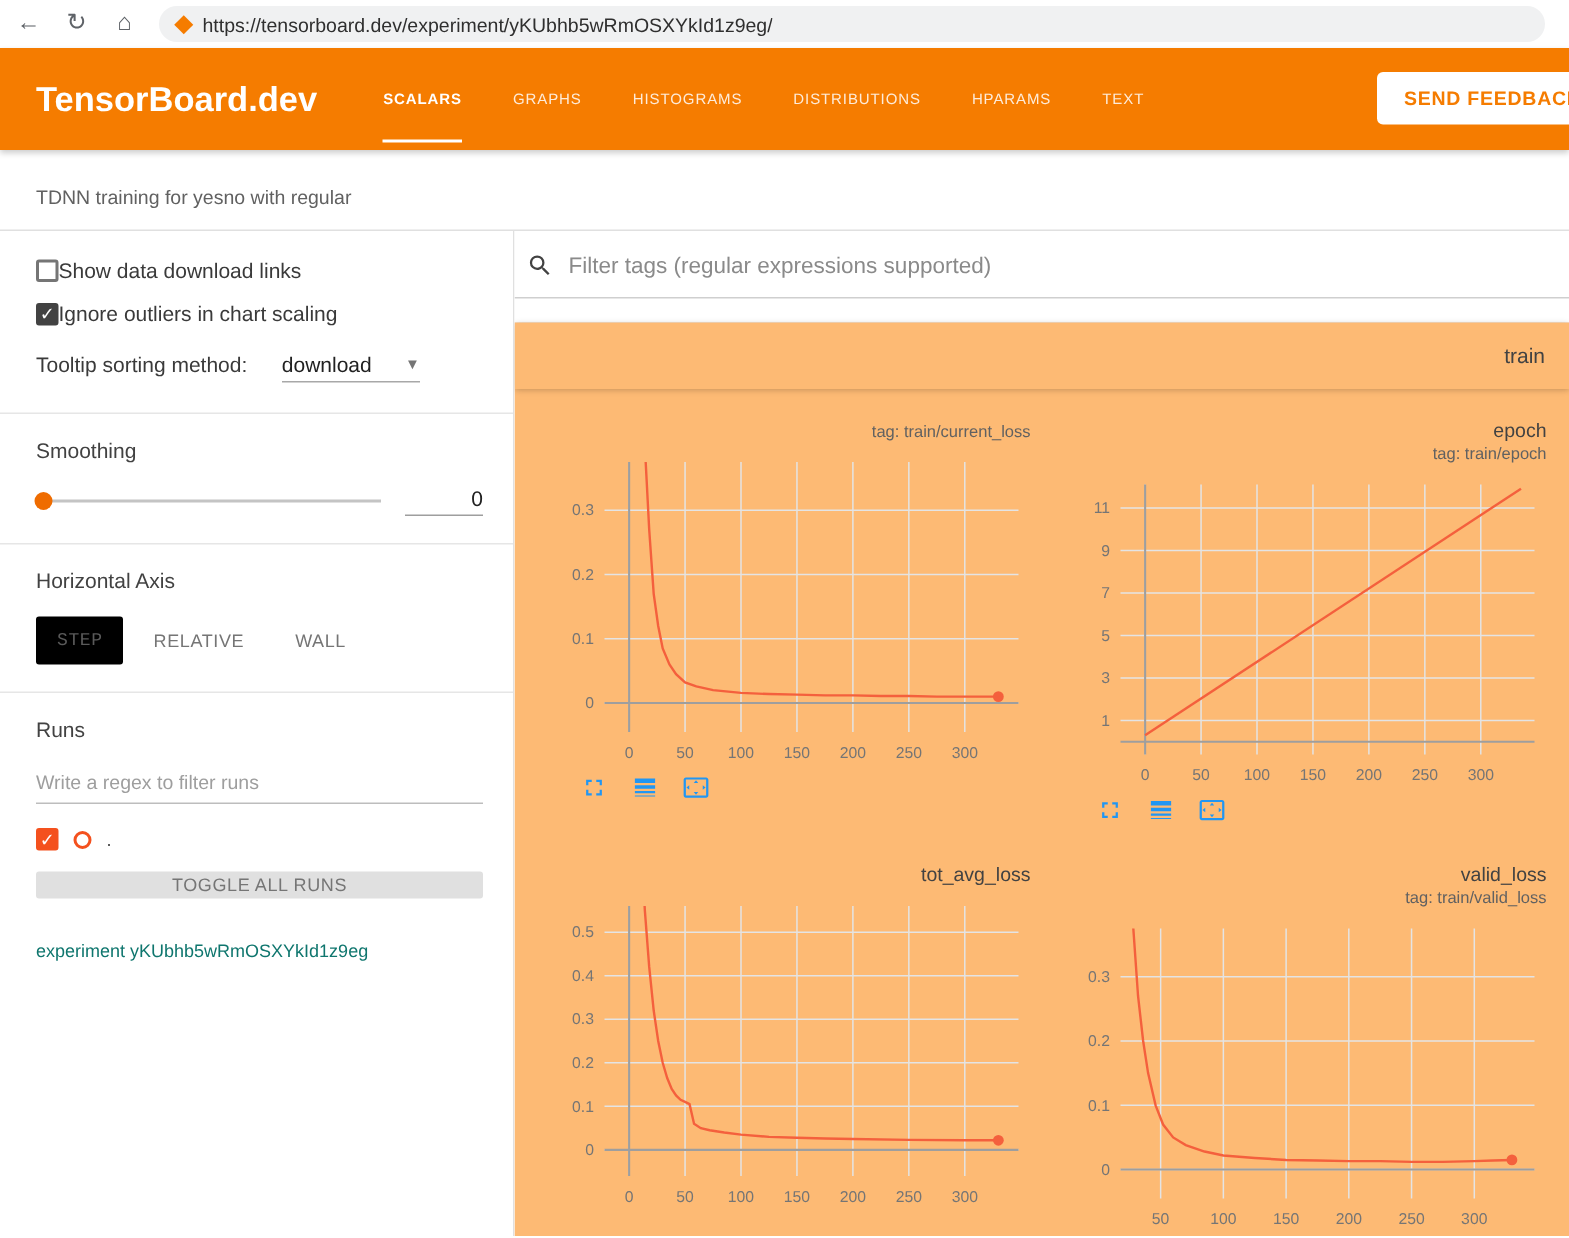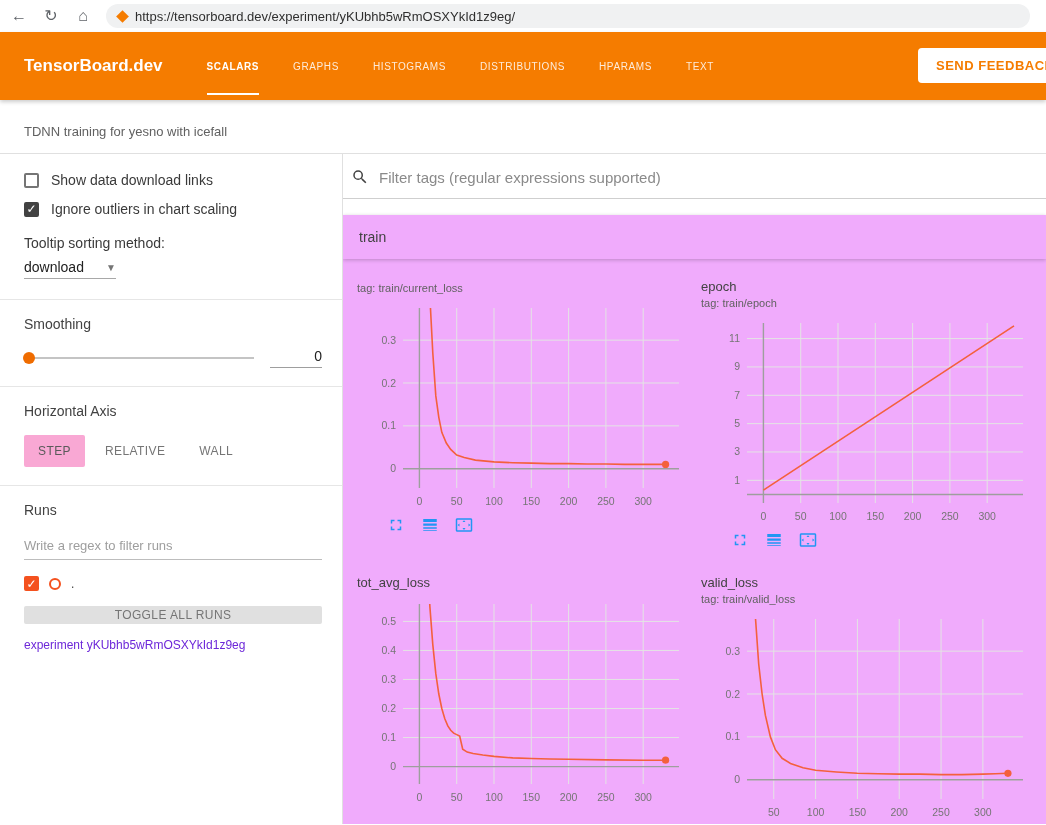--- a/index.html
+++ b/index.html
@@ -11,21 +11,21 @@
     padding:0 10px; gap:14px; }
   .bicon { color:#5f6368; font-size:16px; line-height:1; cursor:pointer; width:18px; text-align:center; }
   .addr-pill { flex:1; height:24px; background:#f0f1f2; border-radius:12px;
     display:flex; align-items:center; padding:0 12px; gap:8px; margin-right:6px; }
   .tb-logo { width:9px; height:9px; background:#f57c00; transform:rotate(45deg); flex:none; }
   .addr-url { font-size:13px; color:#2f2f2f; white-space:nowrap; overflow:hidden; }
 
   
   .app-header { height:68px; background:#f57c00; display:flex; align-items:center;
     position:relative; box-shadow:0 2px 4px rgba(0,0,0,.2); }
-  .brand { color:#fff; font-size:17px; font-weight:bold; margin:0 44px 0 24px; white-space:nowrap; }
+  .brand { color:#fff; font-size:23px; font-weight:bold; margin:0 44px 0 24px; white-space:nowrap; }
   .tabs { display:flex; gap:34px; height:68px; align-items:stretch; }
   .tab { display:flex; align-items:center; color:rgba(255,255,255,.85); font-size:10px;
     letter-spacing:.6px; position:relative; cursor:pointer; white-space:nowrap; }
   .tab.active { color:#fff; font-weight:bold; }
   .tab.active::after { content:""; position:absolute; left:0; right:0; bottom:5px;
     height:2px; background:#fff; }
   .feedback-btn { position:absolute; left:918px; top:16px; background:#fff; color:#f57c00;
     border:none; border-radius:4px; font-size:13px; font-weight:bold; letter-spacing:.5px;
     padding:10px 18px; white-space:nowrap; cursor:pointer; font-family:inherit; }
 
@@ -33,62 +33,62 @@
   .desc-row { padding:24px 0 14px 24px; font-size:13px; color:#616161;
     border-bottom:1px solid #e0e0e0; }
 
   
   .content { display:flex; height:670px; }
   .sidebar { width:343px; flex:none; border-right:1px solid #e0e0e0;
     padding:18px 20px 0 24px; overflow:hidden; }
   .main { flex:1; overflow:hidden; background:#fff; }
 
   
-  .check-row { display:flex; align-items:center; gap:12px; margin-bottom:13px;
+  .check-row { display:flex; align-items:center; margin-bottom:13px;
     font-size:14px; color:#3a3a3a; cursor:pointer; }
   .cb { width:15px; height:15px; border:2px solid #757575; border-radius:2px; flex:none;
     display:flex; align-items:center; justify-content:center; font-size:12px; color:#fff; }
   .cb.checked-dark { background:#424242; border-color:#424242; }
   .cb.checked-orange { background:#f4511e; border-color:#f4511e; }
-  .tooltip-row { display:flex; align-items:baseline; gap:8px; margin:18px 0 20px 0;
-    font-size:14px; color:#3a3a3a;flex-direction:column; }
+  .tooltip-row { display:flex; align-items:baseline; gap:23px; margin:18px 0 20px 0;
+    font-size:14px; color:#3a3a3a; }
   .select { display:inline-flex; align-items:center; justify-content:space-between;
     width:92px; border-bottom:1px solid #a8a8a8; padding-bottom:3px; color:#212121;
     font-size:14px; cursor:pointer; }
   .select .caret { color:#757575; font-size:10px; }
   .divider { border-top:1px solid #e6e6e6; margin:0 -20px 0 -24px; }
   .side-section { padding:16px 0 18px 0; }
   .side-heading { font-size:14px; color:#424242; margin-bottom:16px; }
   .slider-row { display:flex; align-items:center; gap:16px; }
   .slider { position:relative; flex:1; height:2px; background:#c4c4c4; cursor:pointer; }
   .slider-thumb { position:absolute; left:-1px; top:-5px; width:12px; height:12px;
     border-radius:50%; background:#ef6c00; }
   .slider-value { width:52px; text-align:right; font-size:14px; color:#212121;
     border-bottom:1px solid #9e9e9e; padding-bottom:3px; }
   .axis-btns { display:flex; gap:6px; }
   .axis-btn { font-size:12px; letter-spacing:.4px; color:#757575; background:none;
     border:none; padding:9px 14px; border-radius:2px; cursor:pointer; font-family:inherit; }
-  .axis-btn.selected { background:#f9a8d4; color:#5a5a5a; }
+  .axis-btn.selected { background:#000000; color:#5a5a5a;font-family:Liberation Mono, monospace; }
   .runs-filter { width:100%; border:none; border-bottom:1px solid #bdbdbd; outline:none;
     font-size:13px; color:#424242; padding:4px 0 6px 0; font-family:inherit; }
   .runs-filter::placeholder { color:#9e9e9e; }
   .run-row { display:flex; align-items:center; gap:10px; margin:16px 0 14px 0;
     font-size:12px; color:#424242; }
   .run-circle { width:12px; height:12px; border:2px solid #f4511e; border-radius:50%; flex:none; }
   .toggle-all { width:100%; height:18px; background:#e0e0e0; border:none; border-radius:2px;
     color:#757575; font-size:12px; letter-spacing:.4px; cursor:pointer; font-family:inherit; }
-  .exp-footer { font-size:12px; color:#6d28d9; margin-top:14px; }
+  .exp-footer { font-size:12px; color:#0f766e; margin-top:28px; }
 
   
   .filter-row { display:flex; align-items:center; gap:10px; padding:14px 0 12px 8px;
     border-bottom:1px solid #cfcfcf; margin-right:0; }
   .filter-input { flex:1; border:none; outline:none; font-size:15px; color:#424242;
     font-family:inherit; background:transparent; }
   .filter-input::placeholder { color:#8a8a8a; }
-  .group-panel { margin-top:16px; background:#f0abfc; }
+  .group-panel { margin-top:16px; background:#fdba74;text-align:right; }
   .group-header { padding:14px 16px; font-size:14px; color:#424242;
     box-shadow:0 1px 4px rgba(0,0,0,.22); position:relative; cursor:pointer; }
   .charts-grid { display:grid; grid-template-columns:330px 330px; gap:26px 14px;
     padding:20px 0 0 14px; }
   .chart-card { width:330px; }
   .chart-title { font-size:13px; color:#424242; }
   .chart-tag { font-size:11px; color:#616161; margin-top:3px; }
   svg.chart { display:block; margin-top:8px; font-family:"Liberation Sans", sans-serif; }
   .chart-icons { display:flex; gap:16px; margin-top:2px; padding-left:30px; }
   .chart-icons .cicon { width:18px; height:18px; cursor:pointer; }
@@ -113,21 +113,21 @@
     <div class="tab active">SCALARS</div>
     <div class="tab">GRAPHS</div>
     <div class="tab">HISTOGRAMS</div>
     <div class="tab">DISTRIBUTIONS</div>
     <div class="tab">HPARAMS</div>
     <div class="tab">TEXT</div>
   </div>
   <button class="feedback-btn">SEND FEEDBACK</button>
 </div>
 
-<div class="desc-row">TDNN training for yesno with icefall</div>
+<div class="desc-row">TDNN training for yesno with regular</div>
 
 <div class="content">
 
   <div class="sidebar">
     <label class="check-row">
       <span class="cb"></span>
       <span>Show data download links</span>
     </label>
     <label class="check-row">
       <span class="cb checked-dark">✓</span>

